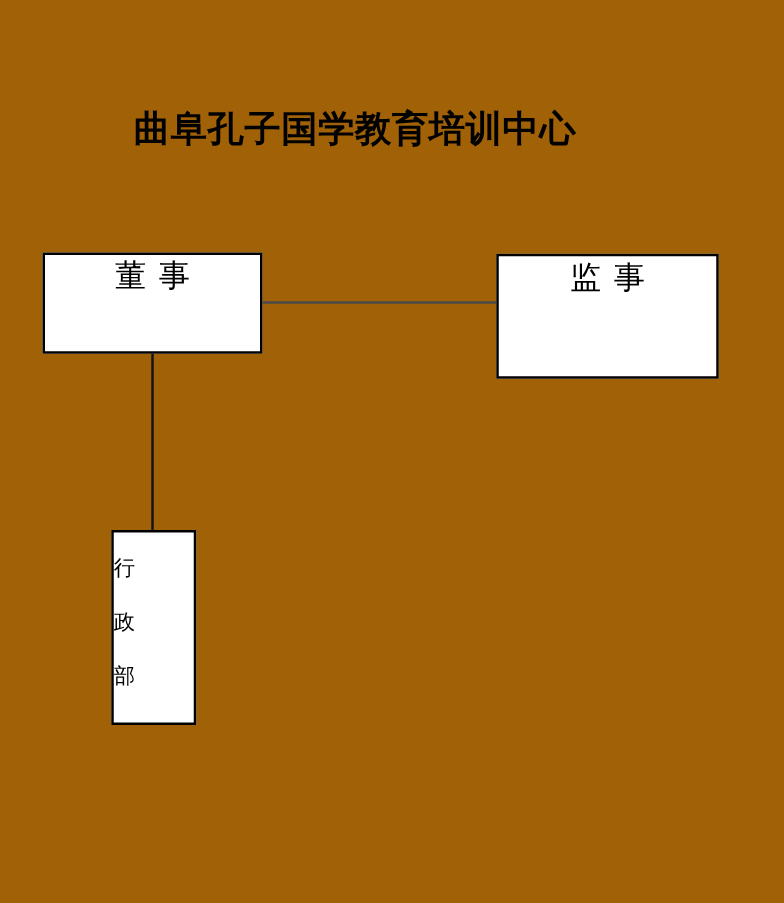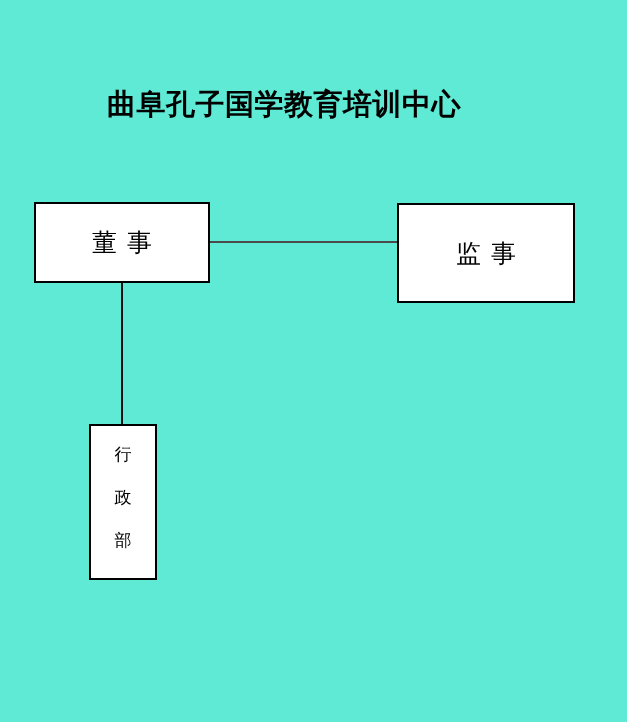--- a/index.html
+++ b/index.html
@@ -10,42 +10,42 @@
   body {
     width: 627px;
     height: 722px;
     font-family: "Liberation Serif", "DejaVu Serif", serif;
     color: #000000;
   }
   .page {
     position: relative;
     width: 627px;
     height: 722px;
-    background: #5eead4;
+    background: #a16207;
     overflow: hidden;
   }
   .title {
     position: absolute;
     left: 107px;
     top: 86px;
     margin: 0;
     font-size: 29px;
     line-height: 36px;
     font-weight: bold;
     letter-spacing: 0.5px;
     white-space: nowrap;
     color: #000000;
   }
   .box {
     position: absolute;
     box-sizing: border-box;
     border: 2px solid #000000;
     background: #ffffff;
     display: flex;
-    align-items: center;
+    align-items: flex-start;
     justify-content: center;
   }
   .box-director {
     left: 34px;
     top: 202px;
     width: 176px;
     height: 81px;
   }
   .box-supervisor {
     left: 397px;

